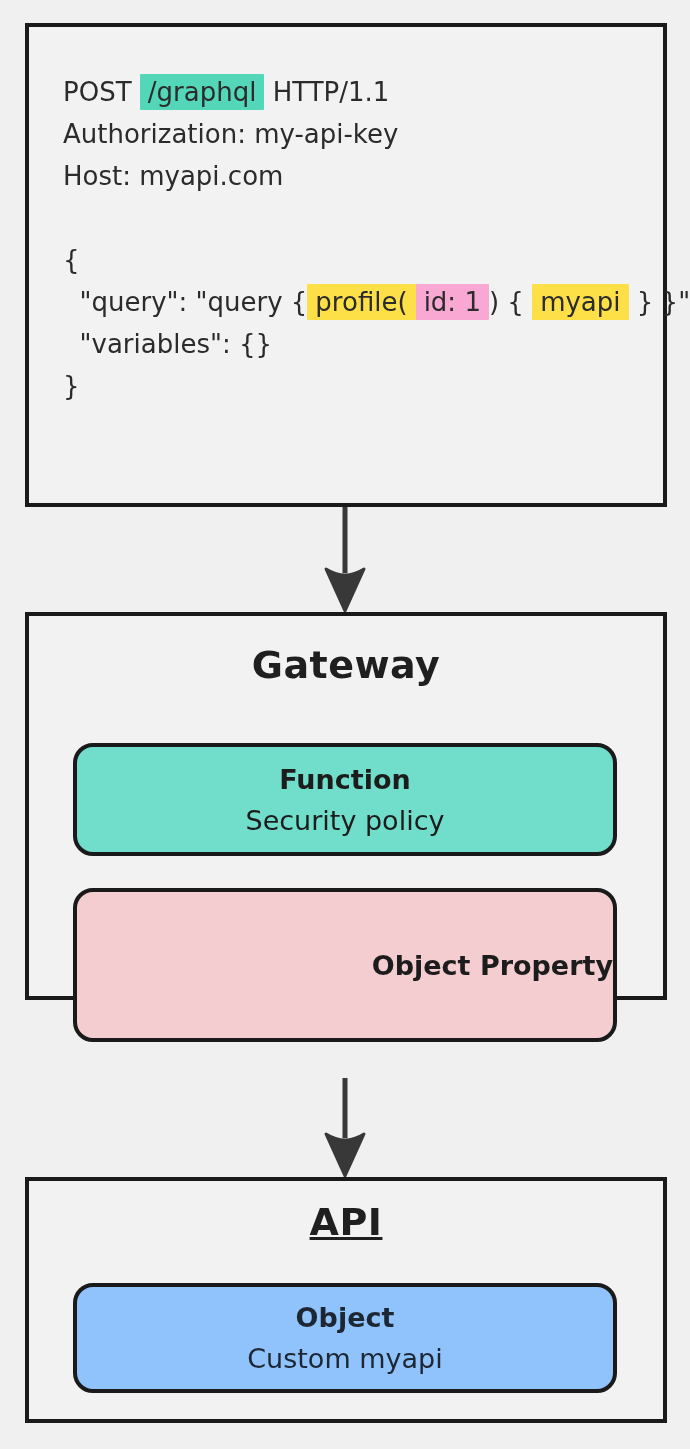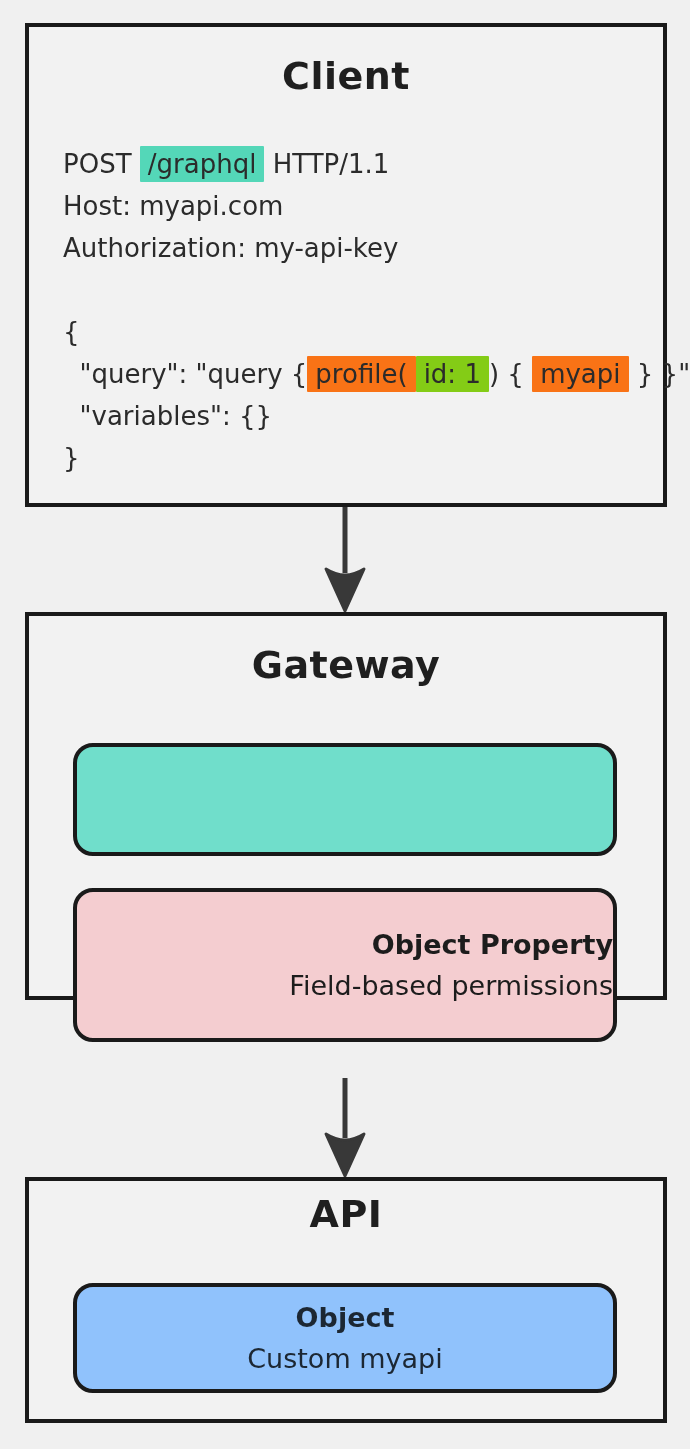--- a/index.html
+++ b/index.html
@@ -26,35 +26,35 @@
 
   .panel-title {
     margin: 26px 0 0 0;
     text-align: center;
     font-size: 38px;
     font-weight: bold;
     line-height: 46px;
     color: #1f1f1f;
     letter-spacing: 0.5px;
   }
-  .panel-api .panel-title { margin-top: 10px; }
+  .panel-api .panel-title { margin-top: 18px; text-decoration: underline; }
 
   .code {
     margin-top: 44px;
     padding-left: 34px;
     font-size: 26px;
     line-height: 42px;
   }
   .code-line { white-space: pre; }
   .code-line.blank { height: 42px; }
 
   .hl { padding: 3px 8px; border-radius: 1px; }
   .hl-teal { background: #54d7b8; }
-  .hl-pink { background: #f97316; margin-top: 8px; }
-  .hl-blue { background: #84cc16; }
+  .hl-pink { background: #fde047; margin-top: 8px; }
+  .hl-blue { background: #f9a8d4; }
 
   .card {
     position: absolute;
     left: 44px;
     width: 544px;
     box-sizing: border-box;
     border: 4px solid #1a1a1a;
     border-radius: 20px;
     display: flex;
     flex-direction: column;
@@ -73,45 +73,45 @@
   .arrow { position: absolute; left: 315px; }
   .arrow-1 { top: 507px; }
   .arrow-2 { top: 1078px; }
 </style>
 </head>
 <body>
 
 <div class="canvas">
 
   <section class="panel panel-client">
-    <h2 class="panel-title">Client</h2>
     <div class="code">
       <div class="code-line"><span>POST </span><span class="hl hl-teal">/graphql</span><span> HTTP/1.1</span></div>
+      <div class="code-line">Authorization: my-api-key</div>
       <div class="code-line">Host: myapi.com</div>
-      <div class="code-line">Authorization: my-api-key</div>
       <div class="code-line blank"></div>
       <div class="code-line">{</div>
       <div class="code-line"><span>  "query": "query {</span><span class="hl hl-pink">profile(</span><span class="hl hl-blue">id: 1</span><span>) { </span><span class="hl hl-pink">myapi</span><span> } }",</span></div>
       <div class="code-line">  "variables": {}</div>
       <div class="code-line">}</div>
     </div>
   </section>
 
   <svg class="arrow arrow-1" width="60" height="106" viewBox="0 0 60 106">
     <line x1="30" y1="0" x2="30" y2="66" stroke="#383838" stroke-width="5"></line>
     <path d="M30 104 L11 62 Q30 74 49 62 Z" fill="#383838" stroke="#383838" stroke-width="3" stroke-linejoin="round"></path>
   </svg>
 
   <section class="panel panel-gateway">
     <h2 class="panel-title">Gateway</h2>
     <div class="card card-function">
+      <div class="card-title">Function</div>
+      <div>Security policy</div>
     </div>
     <div class="card card-object-property">
       <div class="card-title">Object Property</div>
-      <div>Field-based permissions</div>
     </div>
   </section>
 
   <svg class="arrow arrow-2" width="60" height="100" viewBox="0 0 60 100">
     <line x1="30" y1="0" x2="30" y2="60" stroke="#383838" stroke-width="5"></line>
     <path d="M30 98 L11 56 Q30 68 49 56 Z" fill="#383838" stroke="#383838" stroke-width="3" stroke-linejoin="round"></path>
   </svg>
 
   <section class="panel panel-api">
     <h2 class="panel-title">API</h2>

